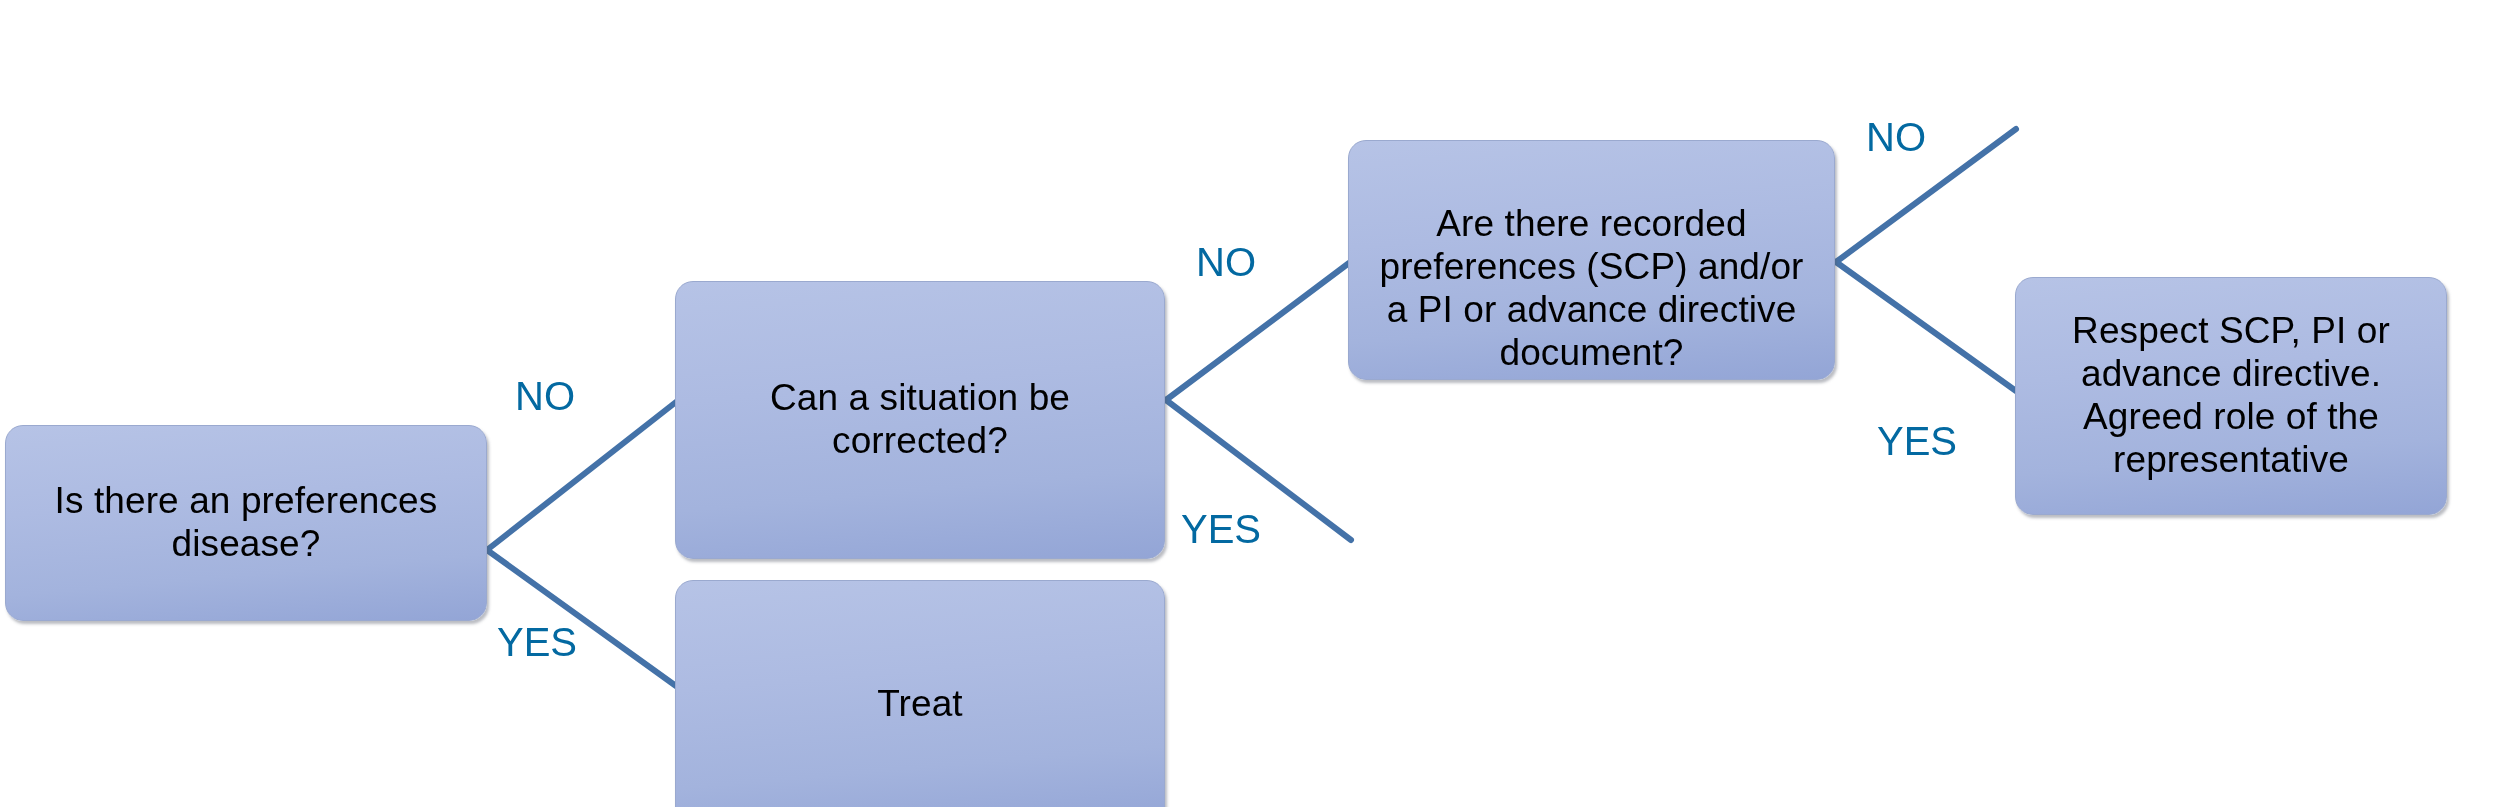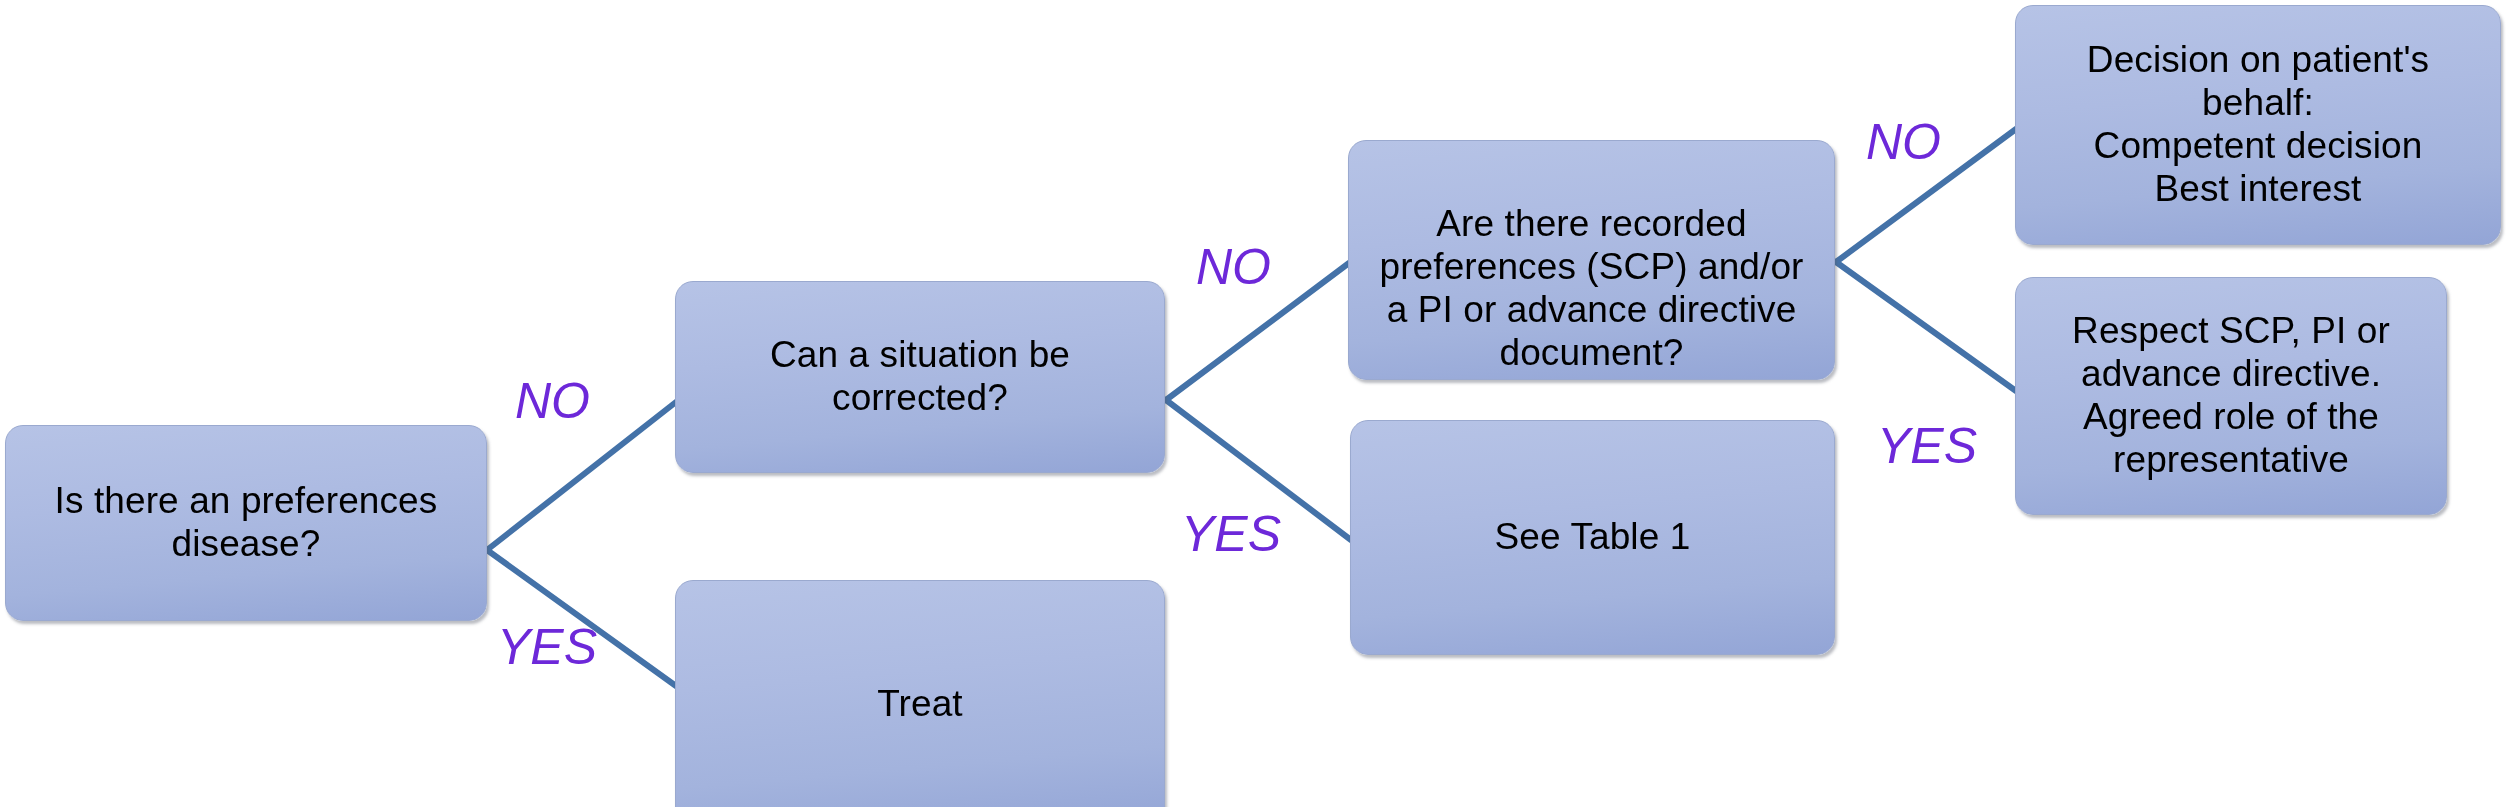--- a/index.html
+++ b/index.html
@@ -47,31 +47,30 @@
     letter-spacing: 0.1px;
   }
   .node .node-text {
     display: block;
     white-space: pre-line;
     width: 100%;
   }
   .edge-label {
     position: absolute;
     z-index: 3;
-    color: #6d28d9;
-    font-size: 50px;
+    color: #0369a1;
+    font-size: 40px;
     line-height: 1;
     font-weight: 400;
     white-space: nowrap;
-    font-style: italic;
   }
 
   
   #node-intercurrent { left: 5px;    top: 425px; width: 482px; height: 196px; }
-  #node-corrected    { left: 675px;  top: 281px; width: 490px; height: 192px; }
+  #node-corrected    { left: 675px;  top: 281px; width: 490px; height: 278px; }
   #node-treat        { left: 675px;  top: 556px; width: 490px; height: 248px; margin-top: 24px; }
   #node-preferences  { left: 1348px; top: 140px; width: 487px; height: 240px; align-items: flex-end; }
   #node-table        { left: 1350px; top: 420px; width: 485px; height: 235px; }
   #node-decision     { left: 2015px; top: 5px;   width: 486px; height: 240px; }
   #node-respect      { left: 2015px; top: 277px; width: 432px; height: 238px; }
 
   
   #label-no-1  { left: 515px;  top: 376px; }
   #label-yes-1 { left: 497px;  top: 622px; }
   #label-no-2  { left: 1196px; top: 242px; }
@@ -110,30 +109,21 @@
     <span class="node-text">Treat</span>
   </div>
 
   <div class="node" id="node-preferences">
     <span class="node-text">Are there recorded
 preferences (SCP) and/or
 a PI or advance directive
 document?</span>
   </div>
 
-  <div class="node" id="node-table">
-    <span class="node-text">See Table 1</span>
-  </div>
 
-  <div class="node" id="node-decision">
-    <span class="node-text">Decision on patient's
-behalf:
-Competent decision
-Best interest</span>
-  </div>
 
   <div class="node" id="node-respect">
     <span class="node-text">Respect SCP, PI or
 advance directive.
 Agreed role of the
 representative</span>
   </div>
 
   <div class="edge-label" id="label-no-1">NO</div>
   <div class="edge-label" id="label-yes-1">YES</div>

